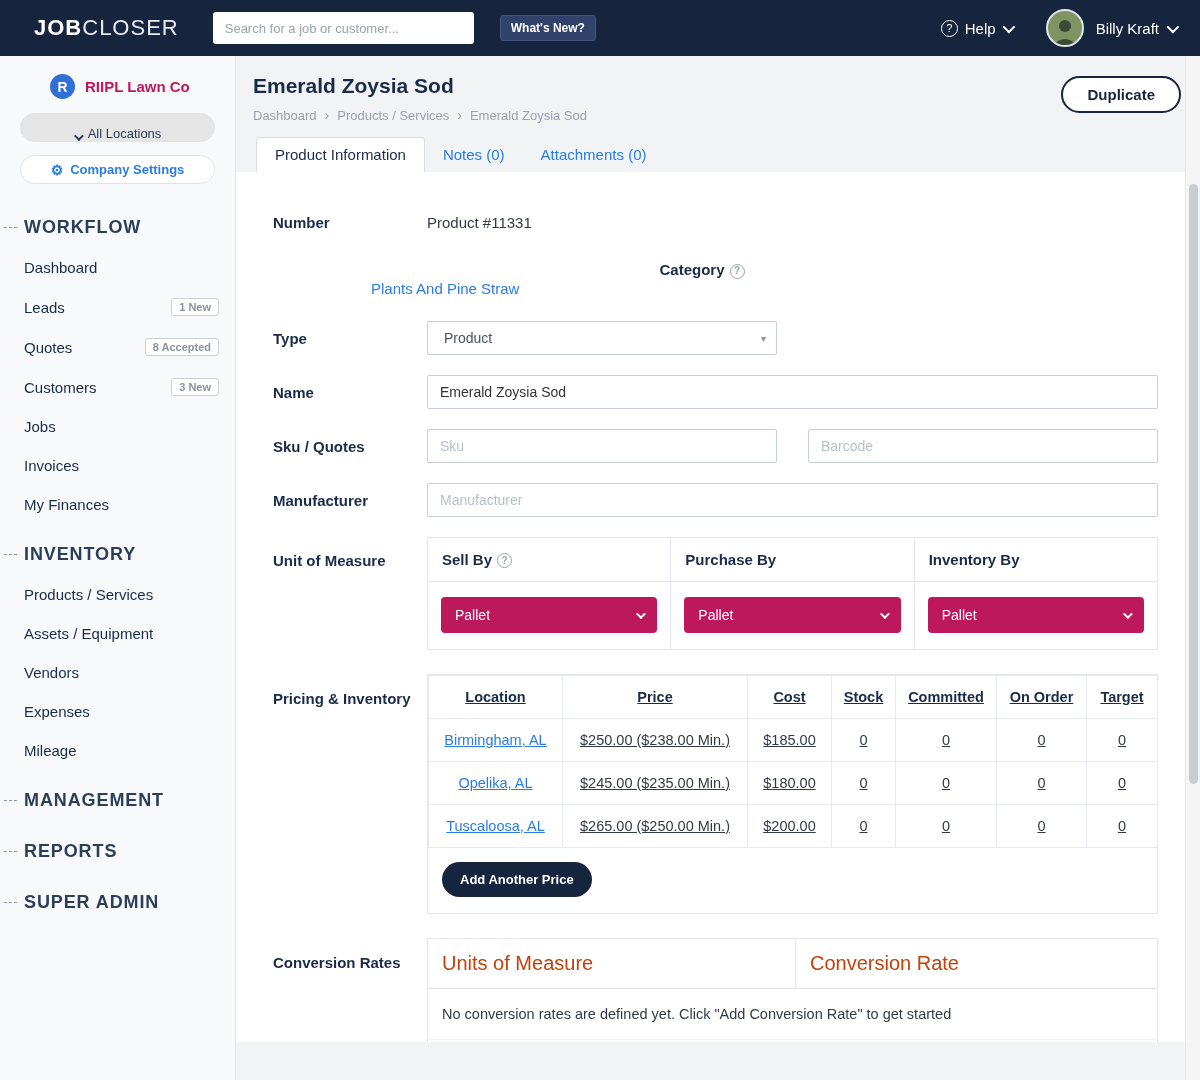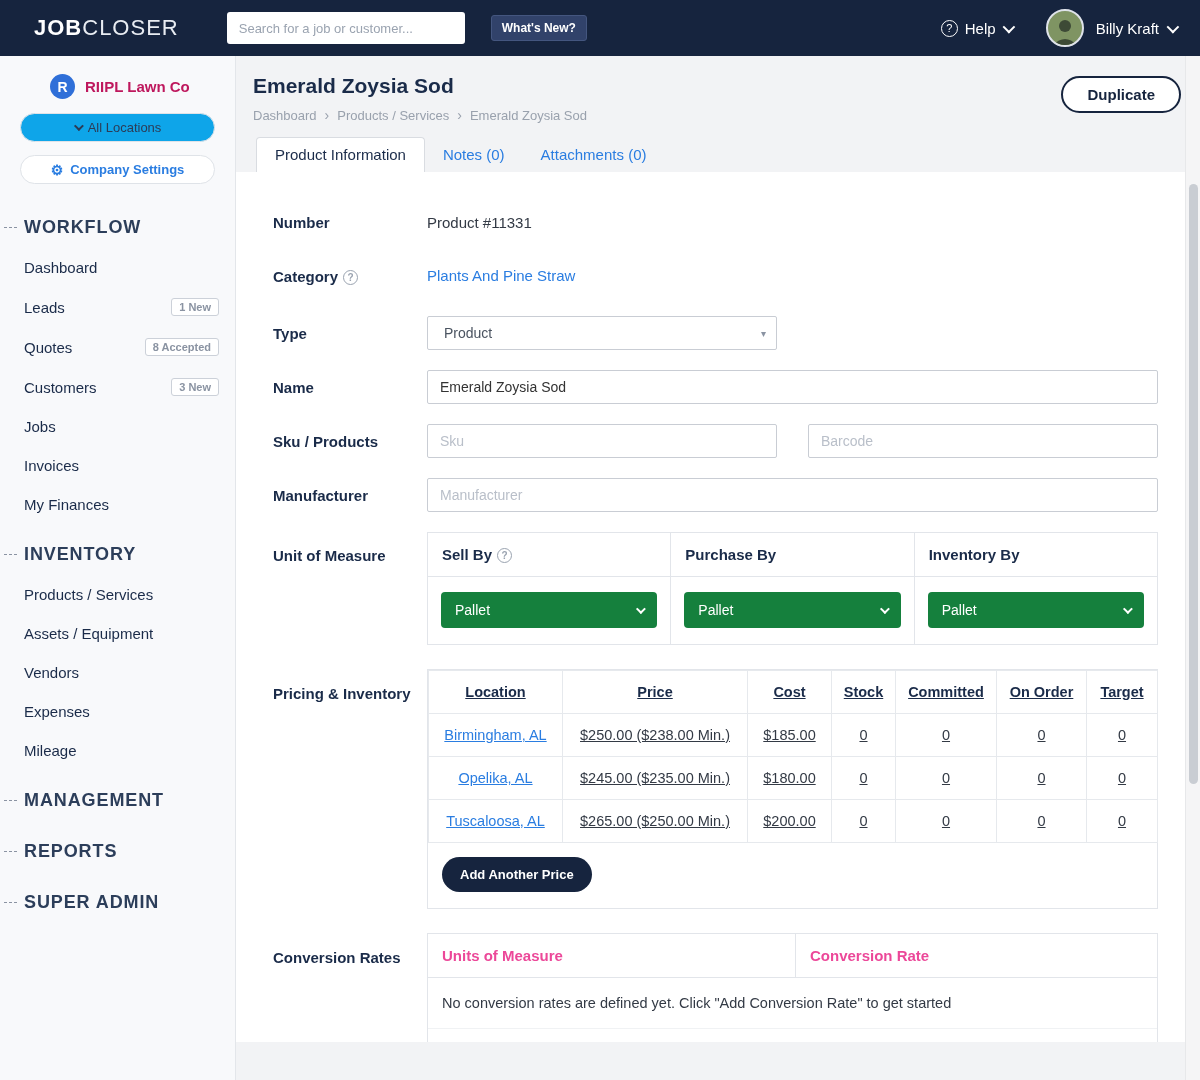--- a/index.html
+++ b/index.html
@@ -4,41 +4,41 @@
 <style>
   * { box-sizing: border-box; margin: 0; padding: 0; }
   html,body { width:1200px; height:1080px; overflow:hidden; }
   body { font-family:"Liberation Sans", sans-serif; background:#f2f3f5; color:#1a2b49; }
 
   
   .topbar { height:56px; background:#16243e; display:flex; align-items:center; padding:0 24px 0 34px; }
   .logo { font-size:22px; letter-spacing:1px; color:#fff; white-space:nowrap; }
   .logo b { font-weight:bold; }
   .logo span.light { font-weight:normal; color:#e8ecf2; }
-  .search-box { margin-left:48px; width:238px; height:32px; background:#fff; border:2px solid #ffffff; border-radius:3px; font-size:13px; padding:0 10px; color:#333; outline:none; }
+  .search-box { margin-left:34px; width:261px; height:32px; background:#fff; border:2px solid #ffffff; border-radius:3px; font-size:13px; padding:0 10px; color:#333; outline:none; }
   .search-box::placeholder { color:#9aa3b0; }
   .whatsnew-btn { margin-left:26px; background:#31426a; border:1px solid #44567f; color:#fff; font-size:12px; font-weight:bold; padding:5px 10px; border-radius:3px; cursor:pointer; font-family:inherit; }
   .topbar-spacer { flex:1; }
   .help-group { display:flex; align-items:center; color:#fff; font-size:15px; gap:7px; cursor:pointer; margin-right:34px; }
   .qmark { display:inline-flex; width:17px; height:17px; border:1px solid #fff; border-radius:50%; font-size:11px; align-items:center; justify-content:center; color:#fff; }
   .chev { display:inline-block; width:9px; height:9px; border-right:2px solid #fff; border-bottom:2px solid #fff; transform:rotate(45deg) translateY(-2px); }
   .avatar { width:38px; height:38px; border-radius:50%; background:#7f9463; border:2px solid #dfe3ea; overflow:hidden; display:flex; align-items:flex-end; justify-content:center; }
   .avatar svg { display:block; }
   .user-group { display:flex; align-items:center; gap:10px; color:#fff; font-size:15px; cursor:pointer; }
 
   
   .layout { display:flex; height:1024px; }
 
   
   .sidebar { width:236px; background:#f8f9fb; border-right:1px solid #e3e6ea; padding-top:18px; flex:none; }
   .company-row { display:flex; align-items:center; gap:10px; padding:0 20px 0 50px; margin-bottom:14px; }
   .company-logo { width:25px; height:25px; border-radius:50%; background:#2f6fd8; color:#fff; font-weight:bold; font-size:14px; display:flex; align-items:center; justify-content:center; flex:none; }
   .company-name { font-size:15px; font-weight:bold; color:#be185d; }
   .pill { margin:0 20px 13px 20px; height:29px; border-radius:15px; display:flex; align-items:center; justify-content:center; gap:7px; font-size:13px; cursor:pointer; }
-  .pill.locations { background:#0ea5e9; border:1px solid #e0e3e8; color:#2c3b55; }
+  .pill.locations { background:#e5e5e5; border:1px solid #e0e3e8; color:#2c3b55;align-items:flex-end; }
   .pill.settings { background:#fff; border:1px solid #dfe3e8; color:#2a7de1; font-weight:bold; }
   .chev-dark { display:inline-block; width:7px; height:7px; border-right:2px solid #2c3b55; border-bottom:2px solid #2c3b55; transform:rotate(45deg) translateY(-2px); }
   .gear { font-size:14px; line-height:1; }
   .nav-section-header { display:flex; align-items:center; gap:7px; padding:20px 20px 10px 4px; }
   .nav-dash { width:13px; border-top:1px dashed #8a93a2; }
   .nav-section-label { font-size:18px; font-weight:bold; letter-spacing:0.9px; color:#2c3e5a; }
   .nav-item { display:flex; align-items:center; justify-content:space-between; padding:11px 16px 11px 24px; font-size:15px; color:#1a2b49; cursor:pointer; }
   .badge { background:#fff; border:1px solid #ccd1d9; border-radius:3px; color:#8a93a2; font-size:11px; font-weight:bold; padding:2px 7px; }
 
   
@@ -72,36 +72,36 @@
   .gap { width:31px; flex:none; }
   .select-box { width:350px; height:34px; border:1px solid #c9cdd4; border-radius:2px; display:flex; align-items:center; justify-content:space-between; padding:0 10px 0 16px; font-size:14px; color:#4a5360; cursor:pointer; background:#fff; }
   .select-arrow { color:#8a93a2; font-size:10px; }
 
   
   .uom-box { border:1px solid #e2e5ea; display:flex; }
   .uom-col { flex:1; border-right:1px solid #e2e5ea; }
   .uom-col:last-child { border-right:none; }
   .uom-head { padding:13px 14px; font-size:15px; font-weight:bold; color:#1a2b49; border-bottom:1px solid #e2e5ea; }
   .uom-body { padding:15px 13px 16px 13px; }
-  .dark-select { background:#15803d; color:#fff; height:36px; border-radius:4px; display:flex; align-items:center; justify-content:space-between; padding:0 14px; font-size:14px; cursor:pointer; }
+  .dark-select { background:#be185d; color:#fff; height:36px; border-radius:4px; display:flex; align-items:center; justify-content:space-between; padding:0 14px; font-size:14px; cursor:pointer; }
   .chev-white { display:inline-block; width:7px; height:7px; border-right:2px solid #fff; border-bottom:2px solid #fff; transform:rotate(45deg) translateY(-2px); }
 
   
   .boxed { border:1px solid #e2e5ea; }
   table.grid { border-collapse:collapse; width:100%; table-layout:fixed; }
   table.grid th, table.grid td { border:1px solid #e6e9ed; padding:13px 4px; font-size:14.5px; text-align:center; color:#333a45; overflow:hidden; white-space:nowrap;text-decoration:underline; }
   table.grid th { font-weight:bold; color:#1a2b49; }
   table.grid td.loc { color:#2a7de1; cursor:pointer; }
   .btn-dark { background:#16243e; color:#fff; border:none; font-size:13px; font-weight:bold; padding:10px 18px; border-radius:18px; cursor:pointer; font-family:inherit; }
   .box-footer { padding:14px 14px 16px 14px; }
 
   
   .conv-head { display:flex; border-bottom:1px solid #e2e5ea; }
   .conv-head .c1 { width:368px; border-right:1px solid #e2e5ea; }
-  .conv-head > div { padding:13px 14px; font-size:15px; font-weight:bold; color:#ec4899; }
+  .conv-head > div { padding:13px 14px; font-size:20px; font-weight:normal; color:#c2410c; }
   .conv-empty { padding:17px 14px; font-size:14.5px; color:#333a45; border-bottom:1px solid #f0f2f4; }
   .conv-footer { padding:16px 14px 20px 14px; }
 
   
   .scrollbar { position:absolute; top:0; right:0; bottom:0; width:15px; background:#f5f5f6; border-left:1px solid #e7e8ea; z-index:5; }
   .scroll-thumb { position:absolute; top:128px; left:3px; width:9px; height:600px; background:#c9cdd3; border-radius:5px; }
 </style>
 </head>
 <body>
 
@@ -227,21 +227,21 @@
       <div class="tab inactive">Attachments (0)</div>
     </div>
 
     <div class="panel">
 
       <div class="form-row">
         <div class="form-label">Number</div>
         <div class="form-field static-value">Product #11331</div>
       </div>
 
-      <div class="form-row" style="margin-bottom:23px;">
+      <div class="form-row" style="margin-bottom:23px;flex-direction:column;">
         <div class="form-label">
           <span>Category</span><span class="help-circle">?</span>
         </div>
         <div class="form-field">
           <span class="link">Plants And Pine Straw</span>
         </div>
       </div>
 
       <div class="form-row">
         <div class="form-label">Type</div>
@@ -254,21 +254,21 @@
       </div>
 
       <div class="form-row">
         <div class="form-label">Name</div>
         <div class="form-field">
           <input class="text-input" type="text" value="Emerald Zoysia Sod" style="">
         </div>
       </div>
 
       <div class="form-row">
-        <div class="form-label">Sku / Products</div>
+        <div class="form-label">Sku / Quotes</div>
         <div class="form-field" style="display:flex;">
           <input class="text-input half" type="text" placeholder="Sku" style="">
           <span class="gap"></span>
           <input class="text-input half" type="text" placeholder="Barcode" style="">
         </div>
       </div>
 
       <div class="form-row">
         <div class="form-label">Manufacturer</div>
         <div class="form-field">

